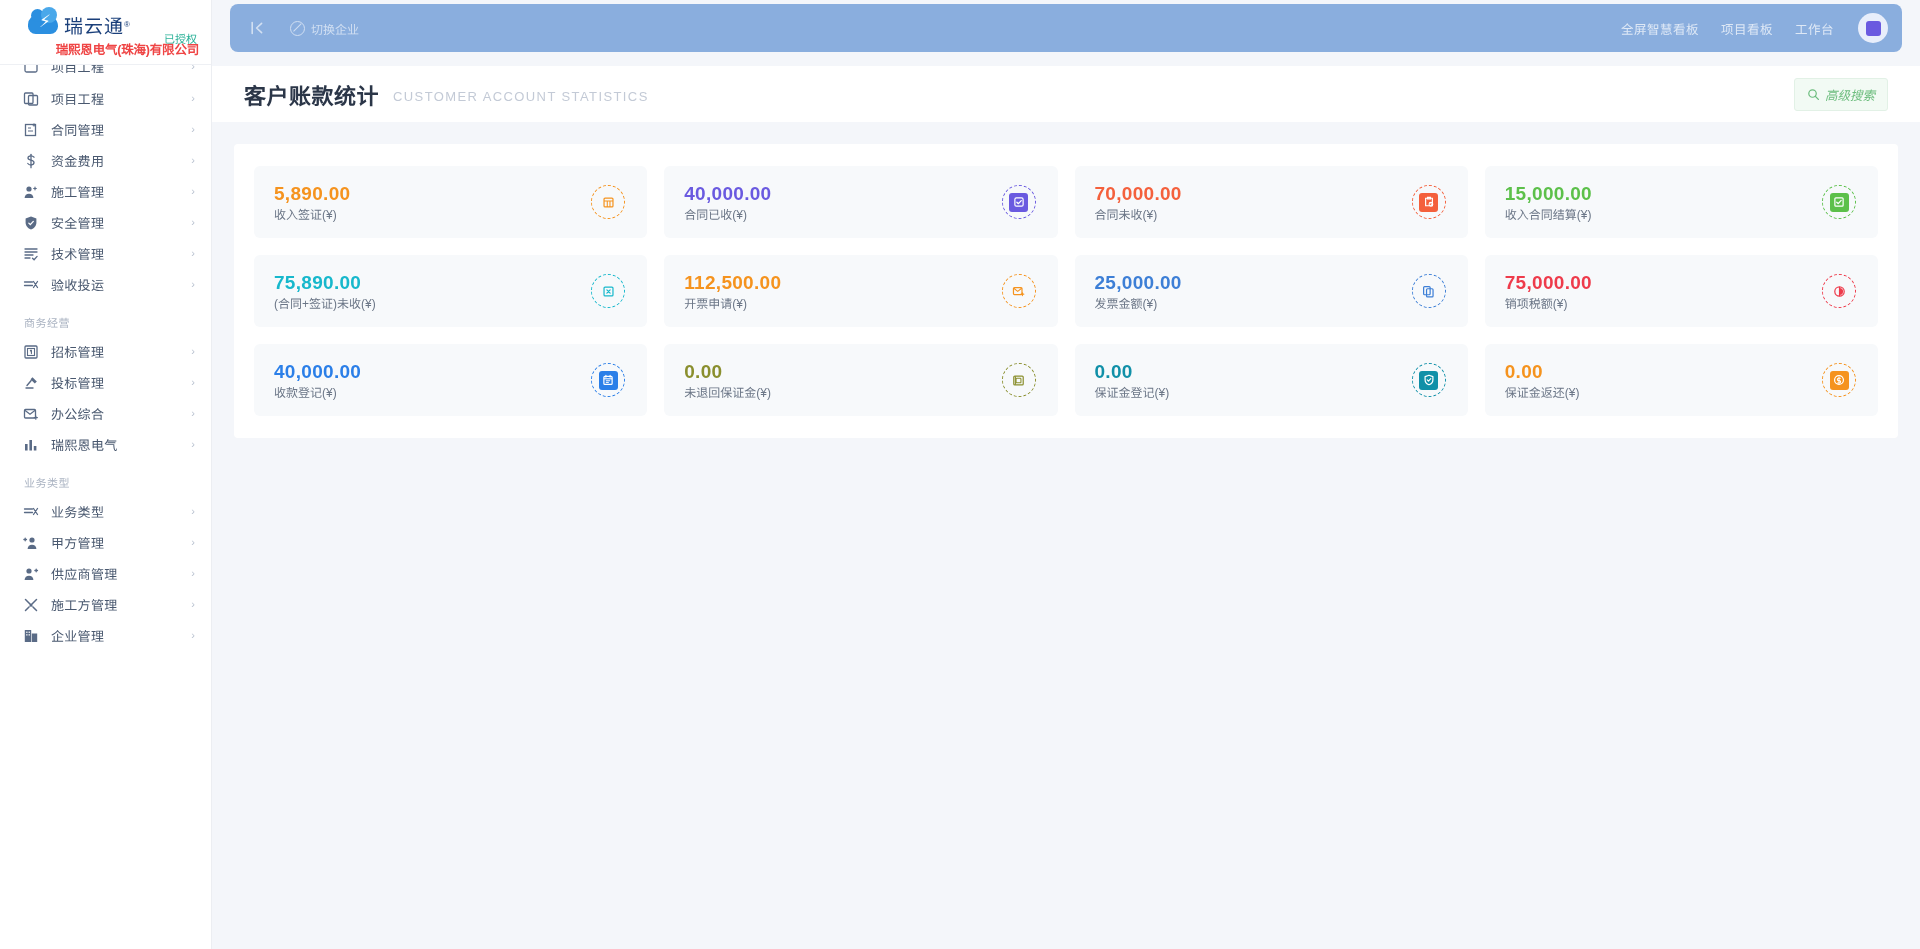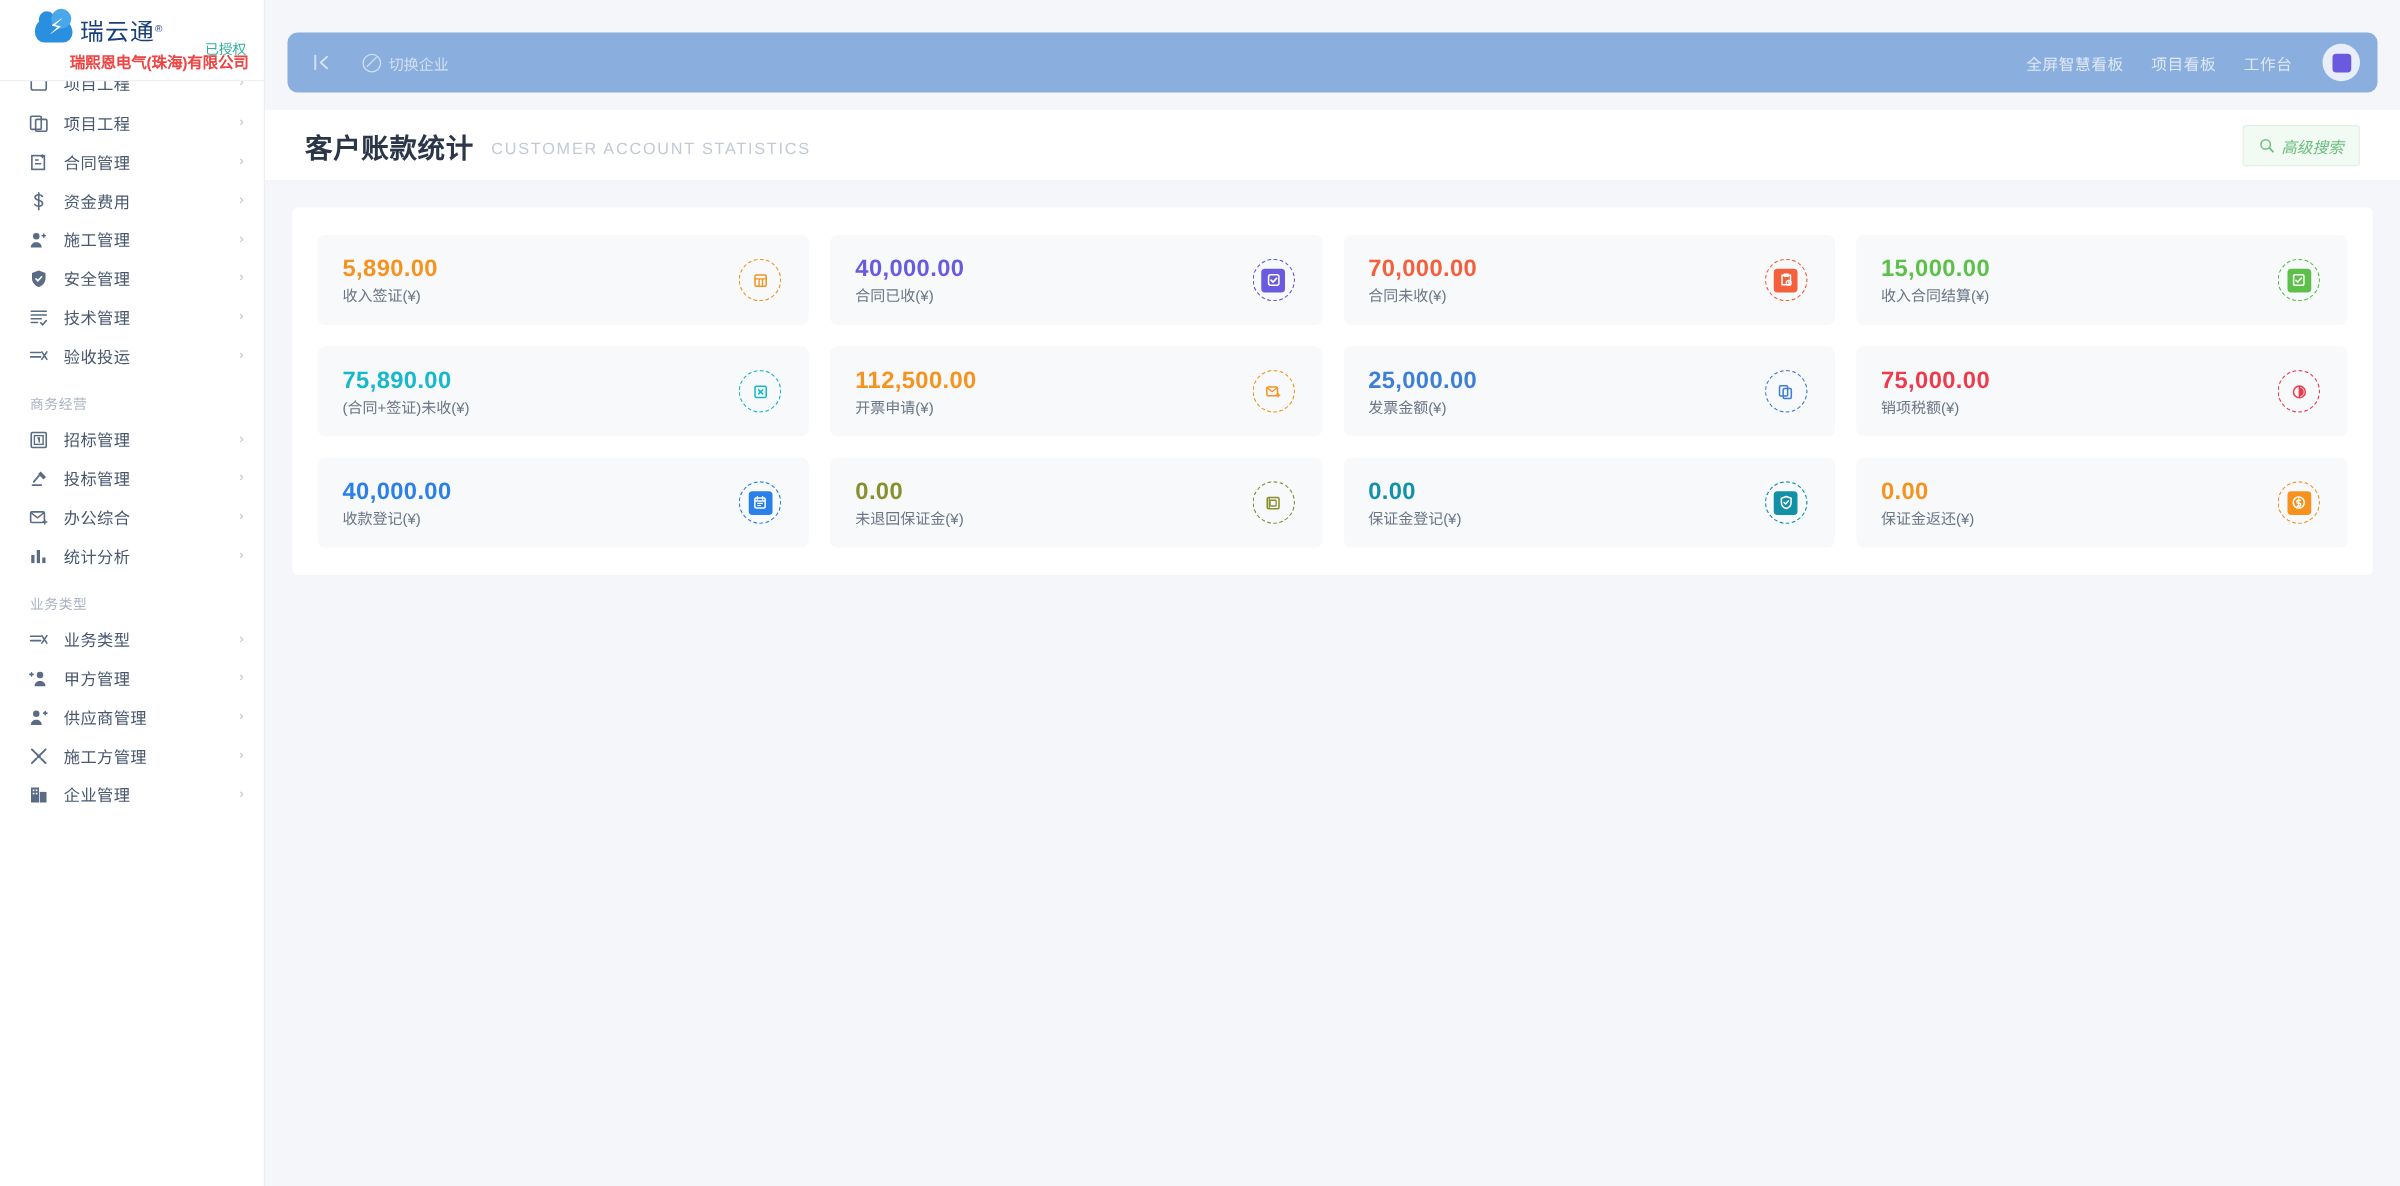--- a/index.html
+++ b/index.html
@@ -87,21 +87,21 @@
     font-size: 11px; color: #aab3c2; padding: 14px 0 6px 24px;
     letter-spacing: .5px;
   }
   .clipped-row { height: 16px; overflow: hidden; }
 
   
   .main {
     flex: 1 1 auto; height: 949px; background: #f4f6fa;
     display: flex; flex-direction: column; overflow: hidden;
   }
-  .topbar-wrap { padding: 26px 18px 0 18px; }
+  .topbar-wrap { padding: 4px 18px 0 18px; }
   .topbar {
     height: 48px; border-radius: 8px;
     background: #8aaede;
     display: flex; align-items: center; padding: 0 14px;
   }
   .tb-collapse {
     color: #ffffff; opacity: .62; font-size: 15px;
     width: 26px; display: flex; align-items: center; justify-content: center;
     cursor: pointer;
   }
@@ -341,21 +341,21 @@
       </div>
 
       <div class="menu-item">
         <span class="menu-ico">
           <svg width="16" height="16" viewBox="0 0 16 16">
               <rect x="2" y="7" width="2.6" height="6.5" fill="currentColor"></rect>
               <rect x="6.4" y="3" width="2.6" height="10.5" fill="currentColor"></rect>
               <rect x="10.8" y="9" width="2.6" height="4.5" fill="currentColor"></rect>
             </svg>
         </span>
-        <span class="menu-label">统计分析</span>
+        <span class="menu-label">瑞熙恩电气</span>
         <span class="menu-arrow">›</span>
       </div>
 
       <div class="menu-group-title">业务类型</div>
 
       <div class="menu-item">
         <span class="menu-ico">
           <svg width="16" height="16" viewBox="0 0 16 16">
               <path d="M1.5 5h8M1.5 8.5h8" stroke="currentColor" stroke-width="1.3" stroke-linecap="round"></path>
               <path d="M10.5 4.5l4 6M14.5 4.5l-4 6" stroke="currentColor" stroke-width="1.3" stroke-linecap="round"></path>

